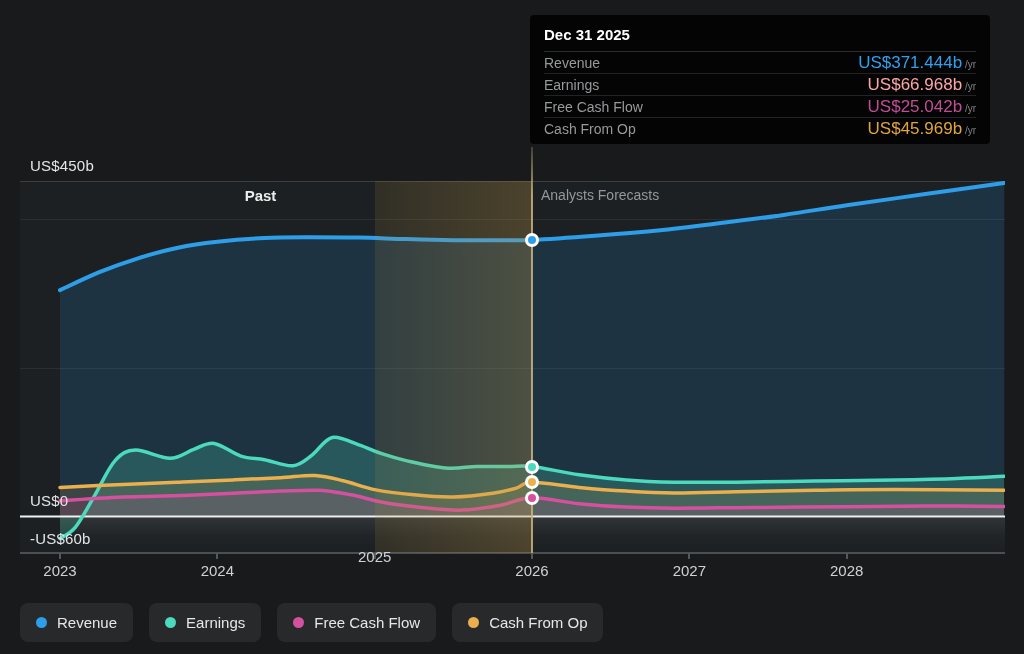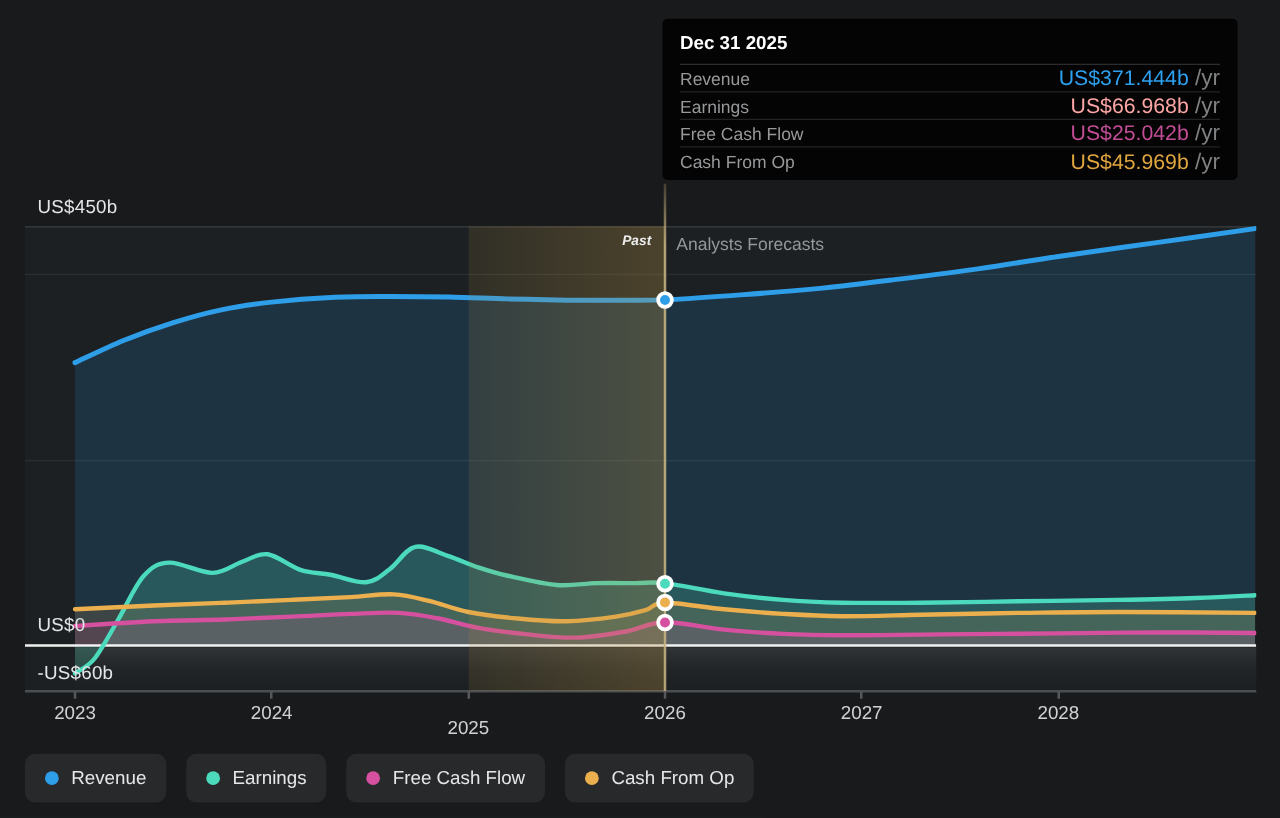--- a/index.html
+++ b/index.html
@@ -29,35 +29,35 @@
     pointer-events:none; }
   #divider { position:absolute; width:2px;
     background:linear-gradient(180deg, rgba(170,150,105,0.30), rgba(201,181,130,0.85) 12%, rgba(201,181,130,0.85));
     pointer-events:none; }
   .marker-dot { position:absolute; border:3px solid #ffffff; border-radius:50%;
     width:14px; height:14px; transform:translate(-50%,-50%); }
 
   
   .ylab { position:absolute; left:30px; font-size:15px; color:#e3e5e6; letter-spacing:0.2px; }
   .xlab { position:absolute; width:64px; text-align:center; font-size:15px; color:#cfd2d4; }
-  #past-label { position:absolute; left:0; width:521px; text-align:right;
-    font-size:11px; font-weight:600; color:#eceded;font-style:italic; }
+  #past-label { position:absolute; left:0; width:521px; text-align:center;
+    font-size:15px; font-weight:600; color:#eceded; }
   #forecast-label { position:absolute; left:541px; font-size:14px; color:#95979a; }
 
   
   #tooltip { position:absolute; left:530px; top:15px; width:460px;
     background:#040404; border-radius:4px; padding:9px 14px 4px 14px; }
   #tooltip-title { font-size:15px; font-weight:700; color:#ffffff;
     padding:2px 0 8px 0; border-bottom:1px solid #2c2d2e; }
   .trow { display:flex; justify-content:space-between; align-items:center;
     padding:4px 0; border-bottom:1px solid #222324; height:22px; }
   .trow:last-child { border-bottom:none; }
   .trow .tlabel { font-size:14px; color:#97999b; }
   .trow .tval { font-size:17px; }
-  .trow .tunit { font-size:18px; color:#7f8183; }
+  .trow .tunit { font-size:10px; color:#7f8183; }
 
   
   #legend { position:absolute; left:20px; top:603px; display:flex; gap:16px; }
   .pill { display:flex; align-items:center; gap:10px; background:#28292b;
     border-radius:8px; padding:0 16px; height:39px; font-size:15px; color:#e6e7e8;
     cursor:pointer; }
   .pill .dot { width:11px; height:11px; border-radius:50%; flex:0 0 auto; }
 </style>
 </head>
 <body>
@@ -105,21 +105,21 @@
       <div class="ylab" style="top: 157.402px;">US$450b</div>
       <div class="ylab" style="top: 492.4px;">US$0</div>
       <div class="ylab" style="top: 529.622px;">-US$60b</div>
     </div>
   <div id="xaxis">
       <div class="xtick" style="left: 59px; top: 553px;"></div>
       <div class="xlab" style="left: 28px; top: 562px;">2023</div>
       <div class="xtick" style="left: 216.333px; top: 553px;"></div>
       <div class="xlab" style="left: 185.333px; top: 562px;">2024</div>
       <div class="xtick" style="left: 373.666px; top: 553px;"></div>
-      <div class="xlab" style="left: 342.666px; top: 574px;">2025</div>
+      <div class="xlab" style="left: 342.666px; top: 548px;">2025</div>
       <div class="xtick" style="left: 530.999px; top: 553px;"></div>
       <div class="xlab" style="left: 499.999px; top: 562px;">2026</div>
       <div class="xtick" style="left: 688.332px; top: 553px;"></div>
       <div class="xlab" style="left: 657.332px; top: 562px;">2027</div>
       <div class="xtick" style="left: 845.665px; top: 553px;"></div>
       <div class="xlab" style="left: 814.665px; top: 562px;">2028</div>
     </div>
 
   <div id="past-label" style="top: 187px;">Past</div>
   <div id="forecast-label" style="top: 187px;">Analysts Forecasts</div>

